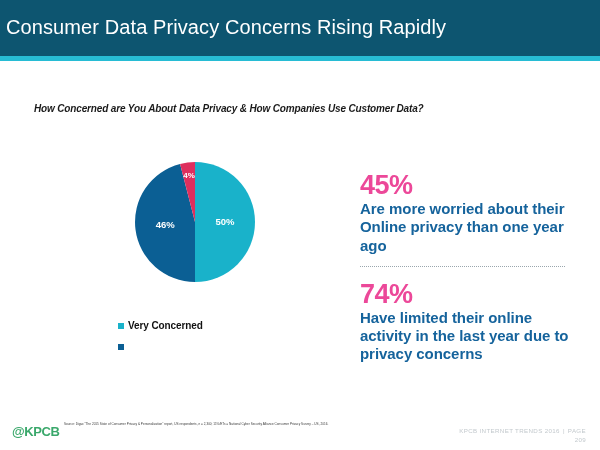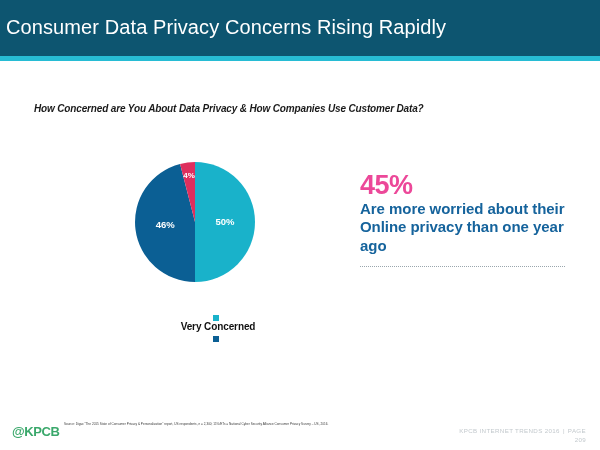--- a/index.html
+++ b/index.html
@@ -87,21 +87,20 @@
   #pie-legend {
     position: absolute;
     left: 118px;
     top: 315px;
     width: 200px;
   }
   .legend-item {
     display: flex;
     align-items: center;
     height: 21px;
-    flex-direction: column;
   }
   .legend-swatch {
     width: 6px;
     height: 6px;
     margin-right: 4px;
     flex: 0 0 auto;
   }
   .legend-label {
     font-size: 10px;
     font-weight: bold;
@@ -206,20 +205,24 @@
       <span class="legend-swatch" style="background: rgb(11, 95, 148);"></span>
     </div>
   </div>
 
 <div id="stats-panel">
   <div class="stat-block">
     <div class="stat-value">45%</div>
     <div class="stat-desc">Are more worried about their Online privacy than one year ago</div>
   </div>
   <div id="stats-divider"></div>
+  <div class="stat-block">
+    <div class="stat-value">74%</div>
+    <div class="stat-desc">Have limited their online activity in the last year due to privacy concerns</div>
+  </div>
 </div>
 
 <div id="kpcb-logo">@KPCB</div>
 <div id="footer-source">Source: Digux “The 2015 State of Consumer Privacy &amp; Personalization” report, US respondents, n = 2,300; 11%/ETs = National Cyber Security Alliance Consumer Privacy Survey – US, 2016.</div>
 <div id="footer-meta">
   <span>KPCB INTERNET TRENDS 2016</span><span class="meta-sep">|</span><span>PAGE</span><br>
   <span>209</span>
 </div>
 
 </body></html>

